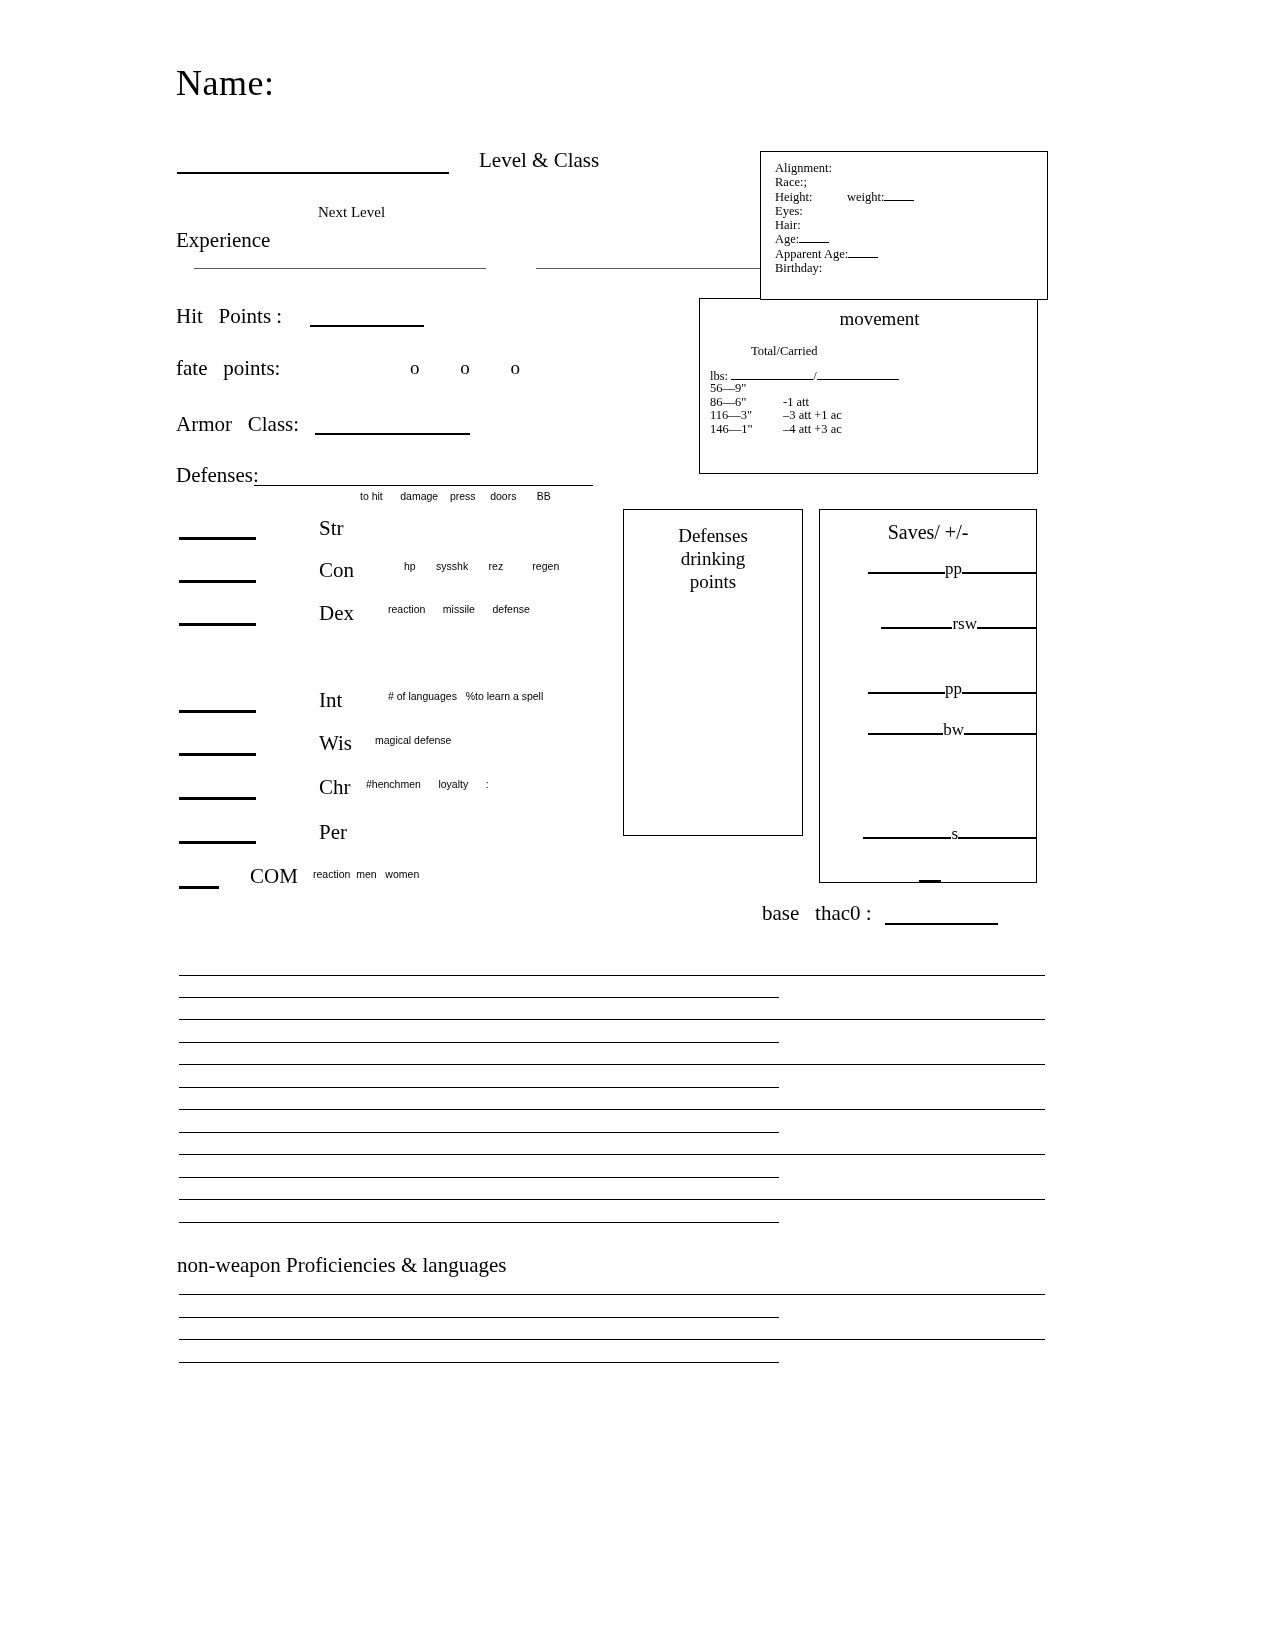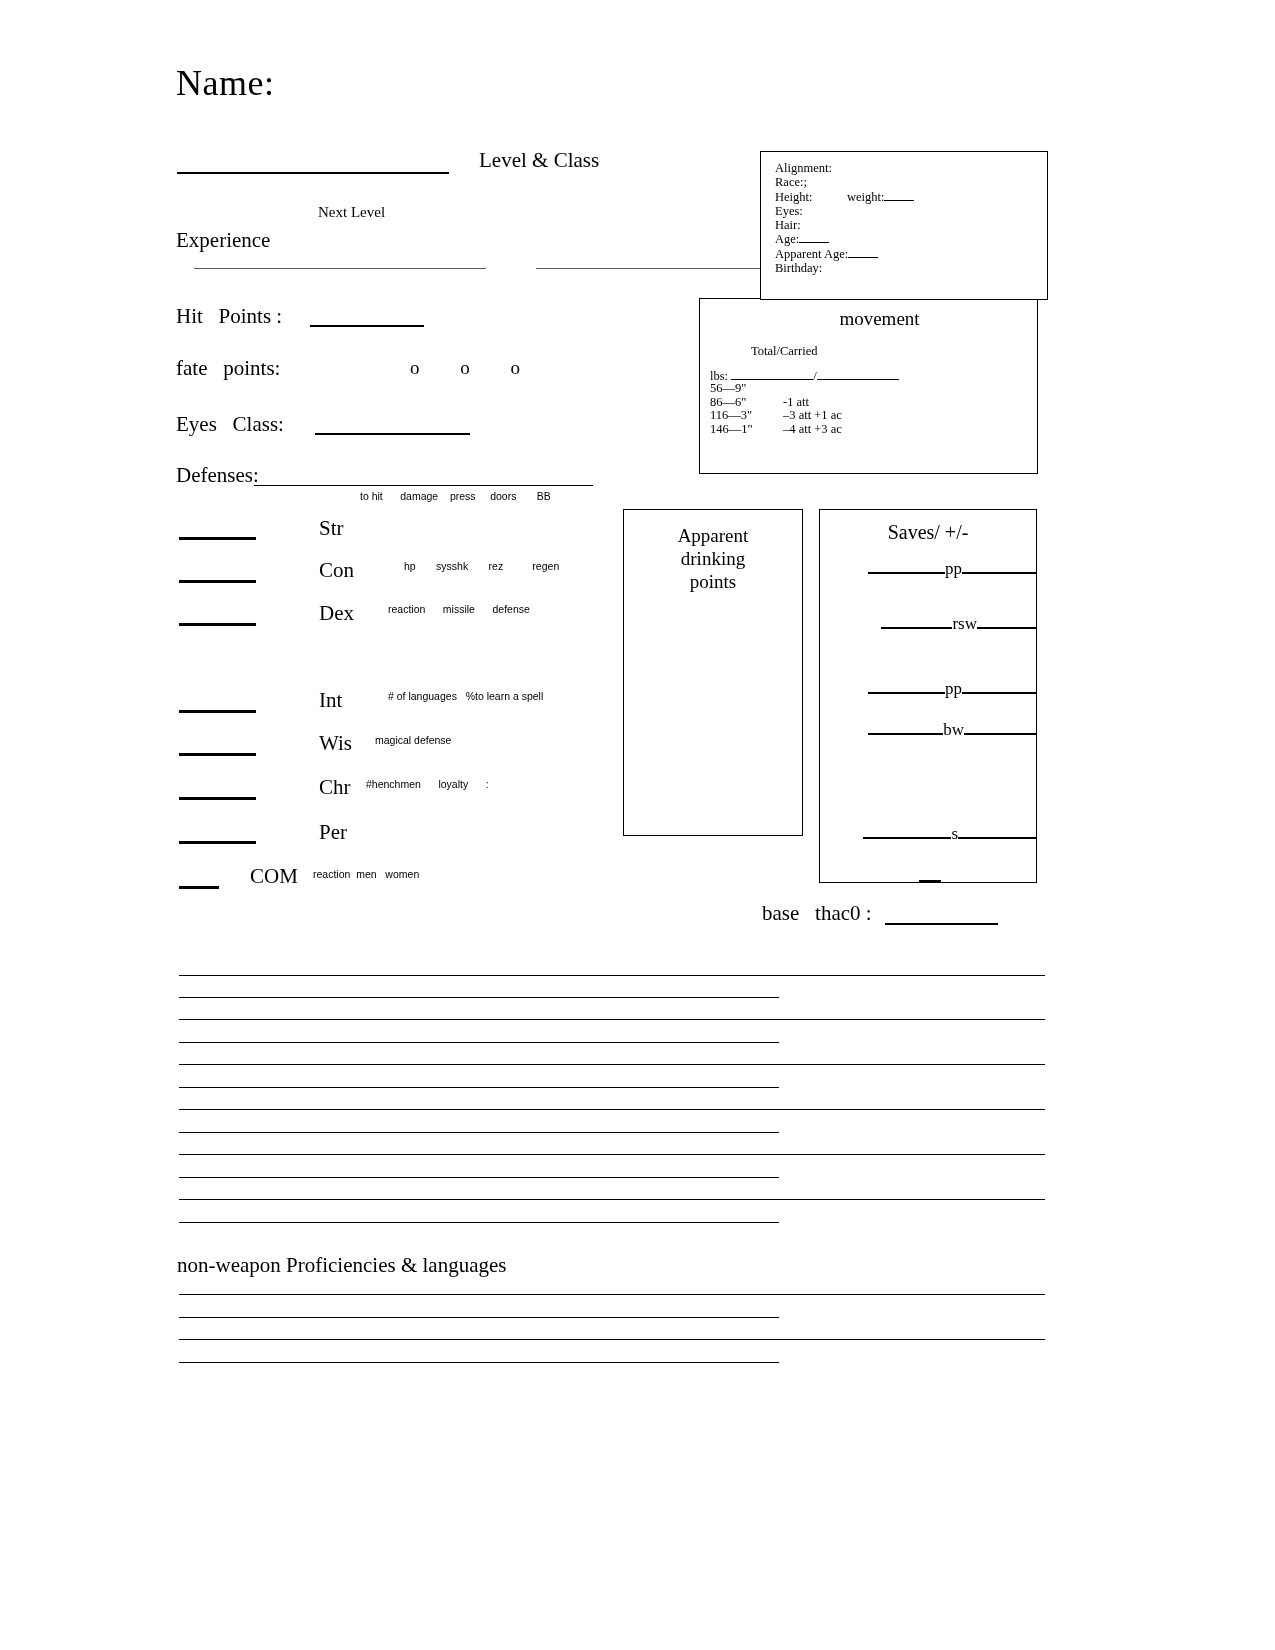--- a/index.html
+++ b/index.html
@@ -262,21 +262,21 @@
 
   <div class="abs" id="experience-rule"></div>
   <div class="abs" id="nextlevel-rule"></div>
 
   <div class="abs stat-label" id="hitpoints-label">Hit   Points :</div>
   <div class="abs" id="hitpoints-rule"></div>
 
   <div class="abs stat-label" id="fatepoints-label">fate   points:</div>
   <div class="abs" id="fatepoints-circles">o  o  o</div>
 
-  <div class="abs stat-label" id="armorclass-label">Eyes   Class:</div>
+  <div class="abs stat-label" id="armorclass-label">Armor   Class:</div>
   <div class="abs" id="armorclass-rule"></div>
 
   <div class="abs stat-label" id="defenses-label">Defenses:</div>
   <div class="abs" id="defenses-rule"></div>
 
   <div class="abs" id="charinfo-box">
     <div id="charinfo-list">
       <div class="ci-row"><span>Alignment:</span></div>
       <div class="ci-row"><span>Race:;</span></div>
       <div class="ci-row"><span>Height:</span><span>           </span><span>weight:</span><span class="ci-underline"></span></div>
@@ -326,21 +326,21 @@
 
   <div class="abs attr-rule" style="left:179px; top:841px; width:77px;"></div>
   <div class="abs attr-name" style="left:319px; top:820px;">Per</div>
 
   <div class="abs attr-rule" style="left:179px; top:886px; width:40px;"></div>
   <div class="abs attr-name" style="left:250px; top:864px;">COM</div>
   <div class="abs attr-subs" style="left:313px; top:868px;">reaction  men   women</div>
 
   <div class="abs" id="wenching-box">
     <div id="wenching-title">
-      <div>Apparent</div>
+      <div>Defenses</div>
       <div>drinking</div>
       <div>points</div>
     </div>
   </div>
 
   <div class="abs" id="saves-box">
     <div id="saves-title">Saves/ +/-</div>
 
     <div class="save-row" style="top:48px;"><span class="save-seg" style="width:77px;"></span><span>pp</span><span class="save-seg" style="width:74px;"></span></div>
 

